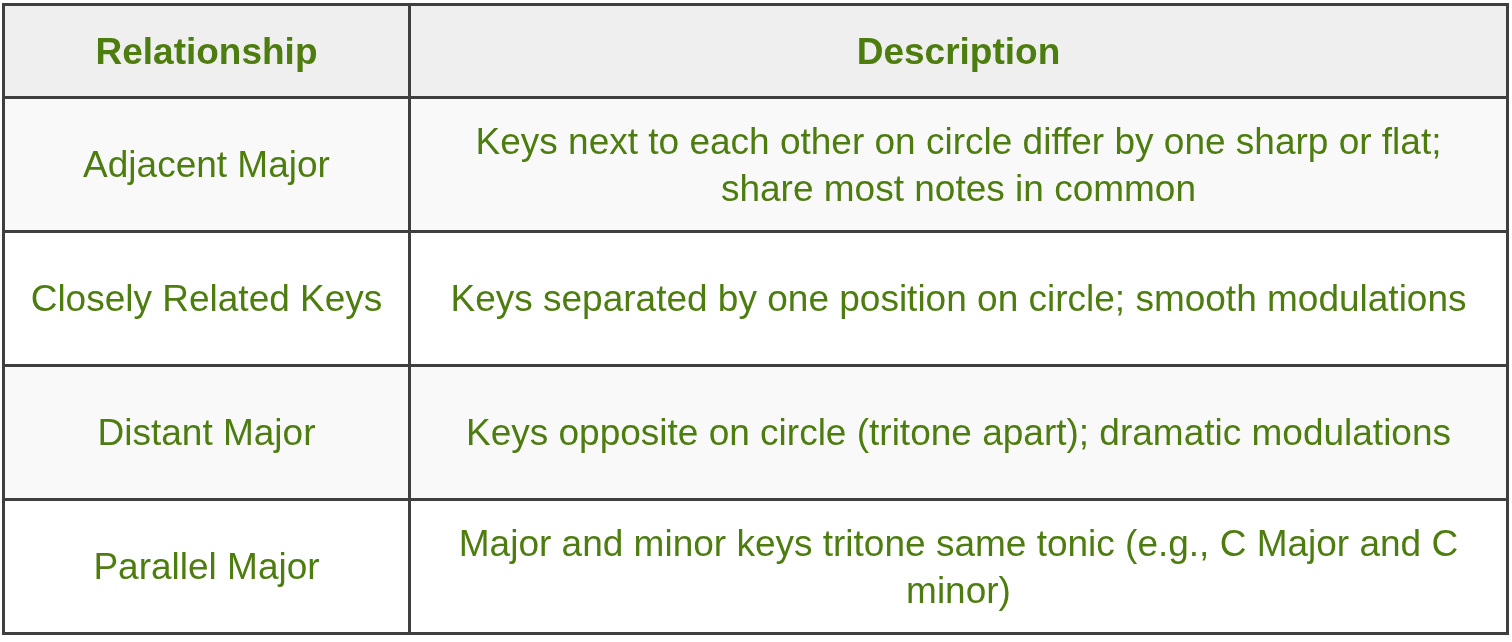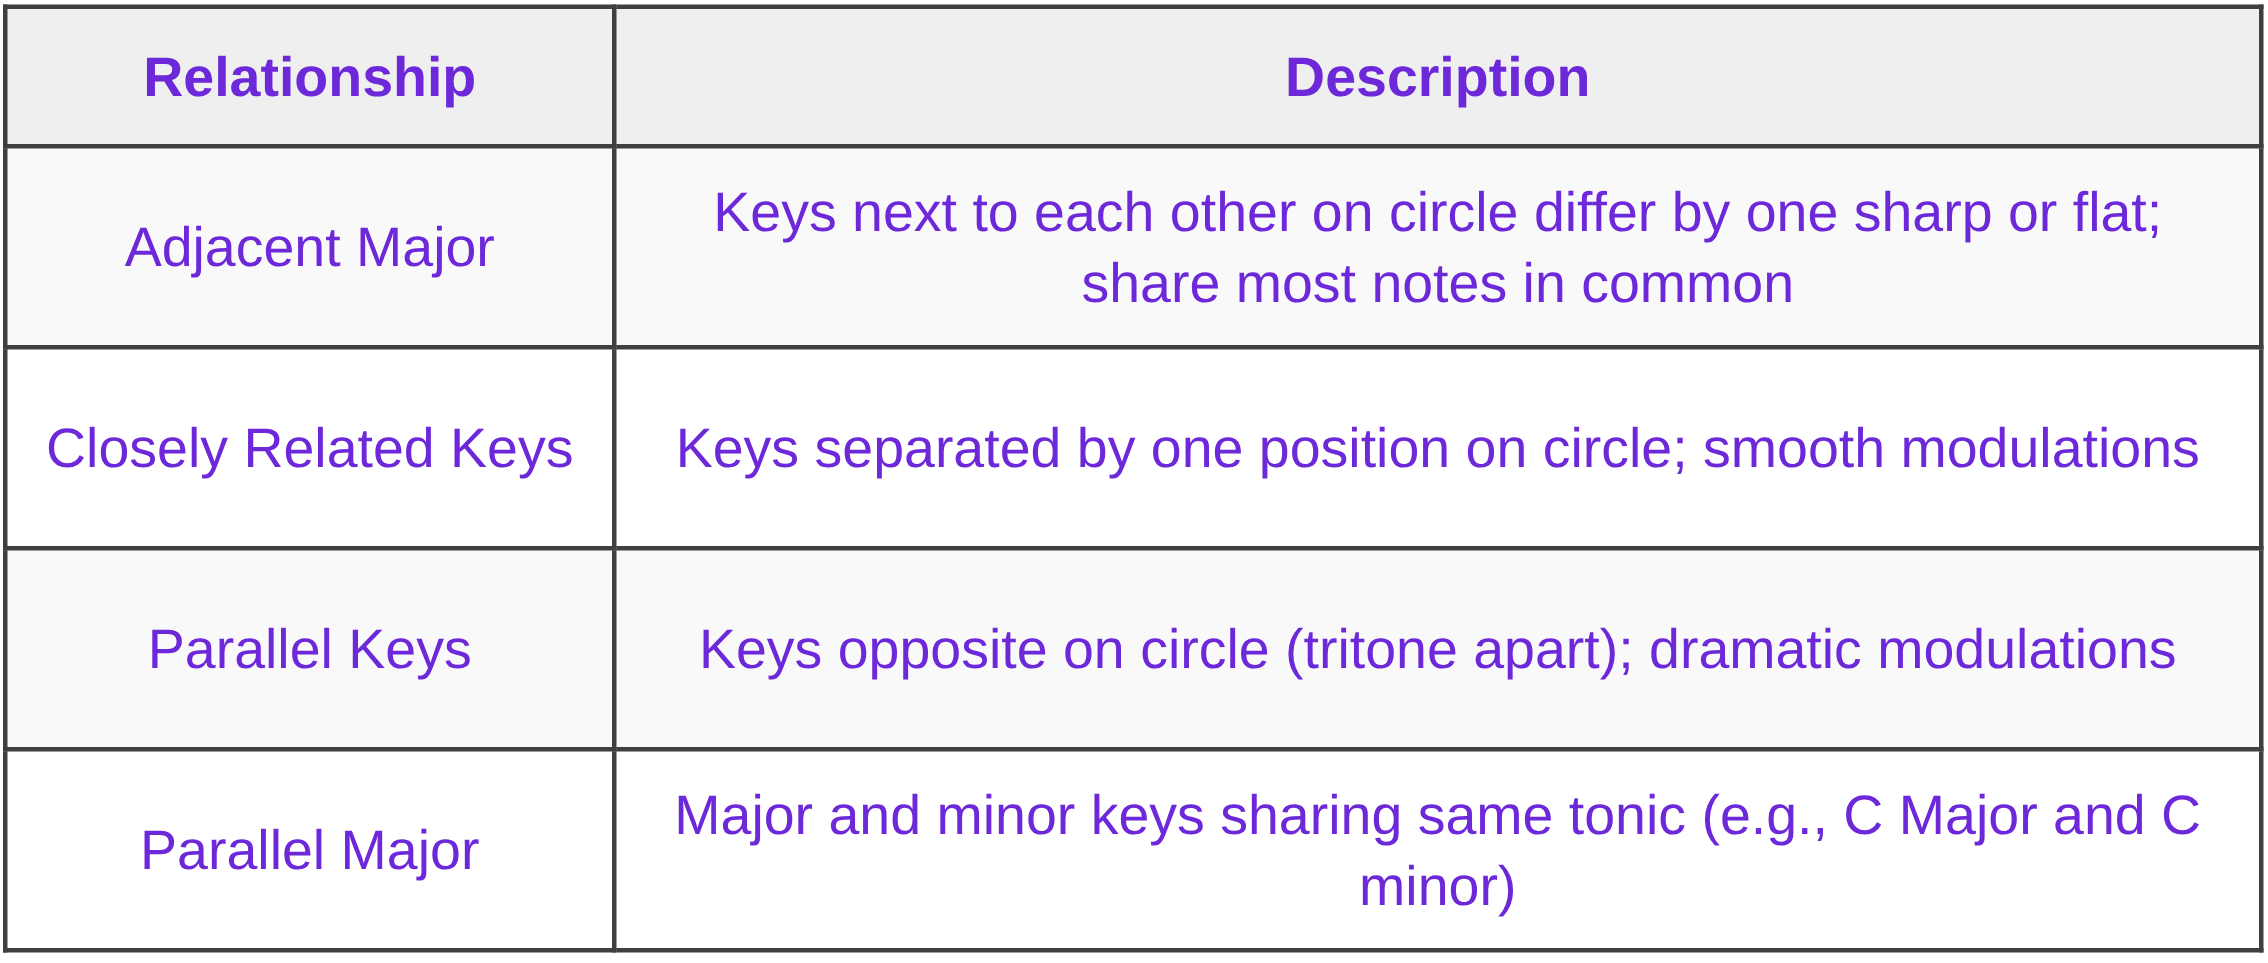--- a/index.html
+++ b/index.html
@@ -35,21 +35,21 @@
   }
 
   table.data-table col.col-relationship { width: 406px; }
   table.data-table col.col-description  { width: 1098px; }
 
   table.data-table th,
   table.data-table td {
     border: 3px solid #3f3f3f;
     text-align: center;
     vertical-align: middle;
-    color: #6d28d9;
+    color: #4d7c0f;
     font-size: 37px;
     line-height: 47px;
     padding: 4px 14px;
     box-sizing: border-box;
     word-wrap: break-word;
   }
 
   table.data-table thead th {
     background: #efefef;
     font-weight: bold;
@@ -98,29 +98,29 @@
       <tr class="row-even">
         <td>
           <span class="cell-text">Closely Related Keys</span>
         </td>
         <td>
           <span class="cell-text">Keys separated by one position on circle; smooth modulations</span>
         </td>
       </tr>
       <tr class="row-odd">
         <td>
-          <span class="cell-text">Parallel Keys</span>
+          <span class="cell-text">Distant Major</span>
         </td>
         <td>
           <span class="cell-text">Keys opposite on circle (tritone apart); dramatic modulations</span>
         </td>
       </tr>
       <tr class="row-even">
         <td>
           <span class="cell-text">Parallel Major</span>
         </td>
         <td>
-          <span class="cell-text">Major and minor keys sharing same tonic (e.g., C Major and C minor)</span>
+          <span class="cell-text">Major and minor keys tritone same tonic (e.g., C Major and C minor)</span>
         </td>
       </tr>
     </tbody>
   </table>
 </div>
 
 </body></html>

